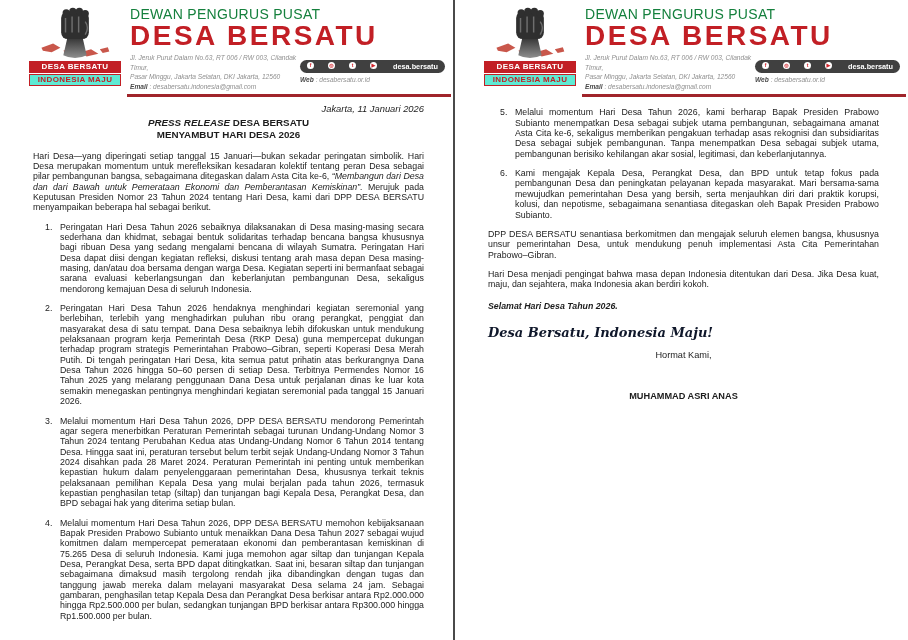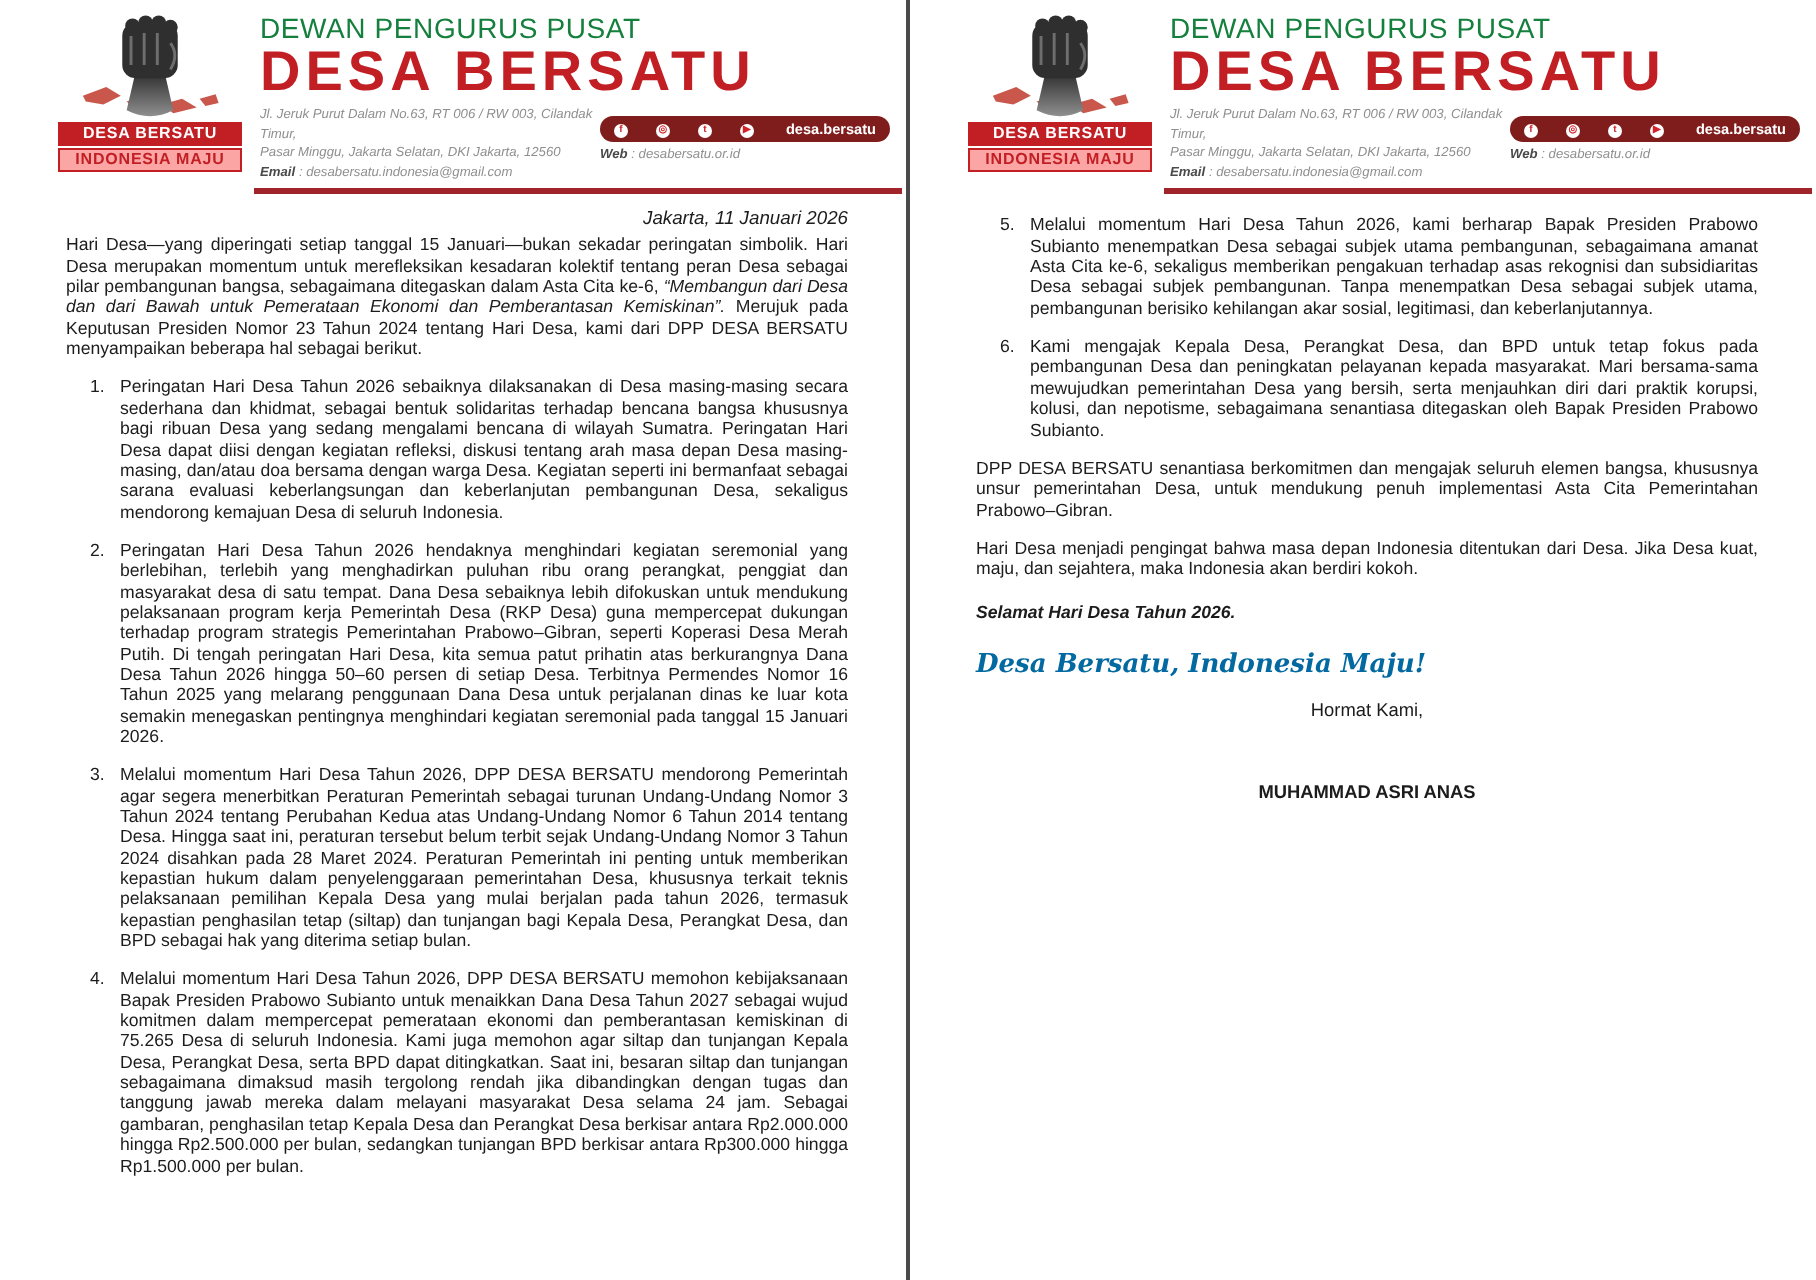--- a/index.html
+++ b/index.html
@@ -7,51 +7,51 @@
          font-family:"Liberation Sans",sans-serif;color:#1c1c1c;}
   .page{width:453px;height:640px;background:#fff;overflow:hidden;flex:none;}
   .page-divider{width:2px;height:640px;background:#4a4a4a;flex:none;}
 
   
   .lh{display:flex;padding:7px 0 0 24px;}
   .lh-logo{width:102px;flex:none;text-align:center;}
   .lh-logo svg{display:block;margin:0 auto;}
   .logo-tag1{display:block;width:88px;margin:0 auto;background:#c21f25;color:#fff;
              font-weight:bold;font-size:8px;letter-spacing:.4px;padding:1px 2px;line-height:1.2;}
-  .logo-tag2{display:block;width:86px;margin:1px auto 0;background:#fca5a5;color:#c21f25;
+  .logo-tag2{display:block;width:86px;margin:1px auto 0;background:#5eead4;color:#c21f25;
              border:1px solid #c21f25;font-weight:bold;font-size:8px;letter-spacing:.4px;
              padding:0 2px;line-height:1.25;}
   .lh-main{flex:1;padding-left:4px;}
   .lh-super{font-size:14px;font-weight:400;letter-spacing:.3px;color:#15803d;line-height:1.05;}
   .lh-org{font-size:28px;font-weight:800;letter-spacing:2.5px;color:#c21f25;line-height:1.02;}
   .lh-info{display:flex;justify-content:space-between;margin-top:3px;padding-right:8px;}
   .lh-addr{font-size:6.6px;font-style:italic;color:#8f8f8f;line-height:1.45;}
   .lh-addr .lbl{font-style:italic;font-weight:bold;color:#4a4a4a;}
   .lh-social{text-align:left;}
-  .badge{display:inline-flex;align-items:flex-end;gap:14px;background:#7f1d1d;border-radius:8px;
+  .badge{display:inline-flex;align-items:flex-start;gap:14px;background:#404040;border-radius:8px;
          padding:2px 7px;}
   .badge .dot{width:7px;height:7px;border-radius:50%;background:#fff;color:#d2232a;
               font-size:5px;font-weight:bold;line-height:7px;text-align:center;overflow:hidden;}
   .badge .handle{color:#fff;font-size:7.3px;font-weight:bold;margin-left:2px;}
   .lh-web{font-size:6.6px;font-style:italic;color:#8f8f8f;margin-top:3px;}
   .lh-web .lbl{font-weight:bold;font-style:italic;color:#4a4a4a;}
   .lh-rule{border:none;border-top:3px solid #a0242a;margin:3px 2px 0 127px;}
 
   
   .content{padding:6px 29px 0 33px;}
   .content-r{padding:10px 29px 0 33px;}
   .dateline{text-align:right;font-size:9.4px;font-weight:normal;font-style:italic;margin-bottom:3px;}
   .doc-title{text-align:center;font-weight:bold;font-size:9.8px;line-height:11.6px;margin-bottom:10px;}
   .para{text-align:justify;font-size:8.8px;line-height:10.35px;margin-bottom:9px;}
   .q-italic{font-style:italic;}
   .list-item{display:flex;margin-bottom:9px;padding-left:12px;}
   .list-item .num{width:15px;flex:none;font-size:8.8px;line-height:10.35px;}
   .list-item .txt{flex:1;text-align:justify;font-size:8.8px;line-height:10.35px;}
   .greeting{font-size:8.8px;font-weight:bold;margin:11px 0 0;font-style:italic;}
-  .slogan{font-family:"DejaVu Serif",serif;font-style:italic;font-weight:bold;color:#0369a1;
+  .slogan{font-family:"DejaVu Serif",serif;font-style:italic;font-weight:bold;color:#0f172a;
           font-size:13px;margin:14px 0 10px;}
   .sig{ text-align:center;font-size:9.2px;line-height:11.8px;margin-top:10px;}
   .sig .sal{font-weight:normal;}
   .sig .nm,.sig .ttl{font-weight:bold;margin-top:30px;}
 </style>
 </head>
 <body>
 
 <div class="sheet">
 
@@ -101,20 +101,24 @@
               <span>: desabersatu.or.id</span>
             </div>
           </div>
         </div>
       </div>
     </div>
     <hr class="lh-rule">
 
     <div class="content">
       <div class="dateline">Jakarta, 11 Januari 2026</div>
+      <div class="doc-title">
+        <span class="q-italic">PRESS RELEASE</span><span> DESA BERSATU</span><br>
+        <span>MENYAMBUT HARI DESA 2026</span>
+      </div>
       <div class="para">
         <span>Hari Desa—yang diperingati setiap tanggal 15 Januari—bukan sekadar peringatan simbolik. Hari Desa merupakan momentum untuk merefleksikan kesadaran kolektif tentang peran Desa sebagai pilar pembangunan bangsa, sebagaimana ditegaskan dalam Asta Cita ke-6, </span><span class="q-italic">“Membangun dari Desa dan dari Bawah untuk Pemerataan Ekonomi dan Pemberantasan Kemiskinan”.</span><span> Merujuk pada Keputusan Presiden Nomor 23 Tahun 2024 tentang Hari Desa, kami dari DPP DESA BERSATU menyampaikan beberapa hal sebagai berikut.</span>
       </div>
 
       <div class="list-item">
         <span class="num">1.</span>
         <span class="txt">Peringatan Hari Desa Tahun 2026 sebaiknya dilaksanakan di Desa masing-masing secara sederhana dan khidmat, sebagai bentuk solidaritas terhadap bencana bangsa khususnya bagi ribuan Desa yang sedang mengalami bencana di wilayah Sumatra. Peringatan Hari Desa dapat diisi dengan kegiatan refleksi, diskusi tentang arah masa depan Desa masing-masing, dan/atau doa bersama dengan warga Desa. Kegiatan seperti ini bermanfaat sebagai sarana evaluasi keberlangsungan dan keberlanjutan pembangunan Desa, sekaligus mendorong kemajuan Desa di seluruh Indonesia.</span>
       </div>
       <div class="list-item">
         <span class="num">2.</span>

